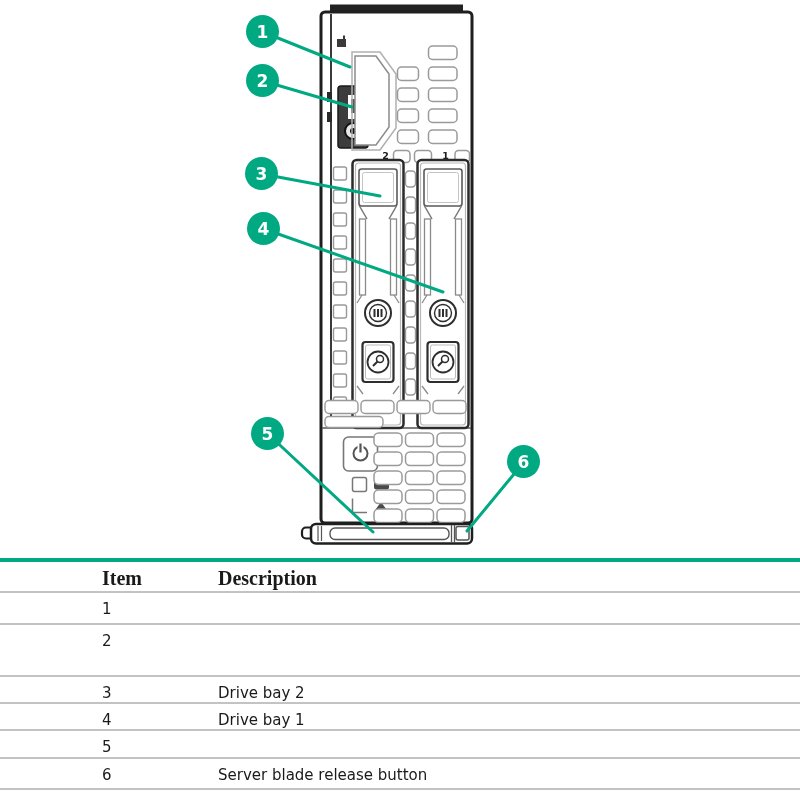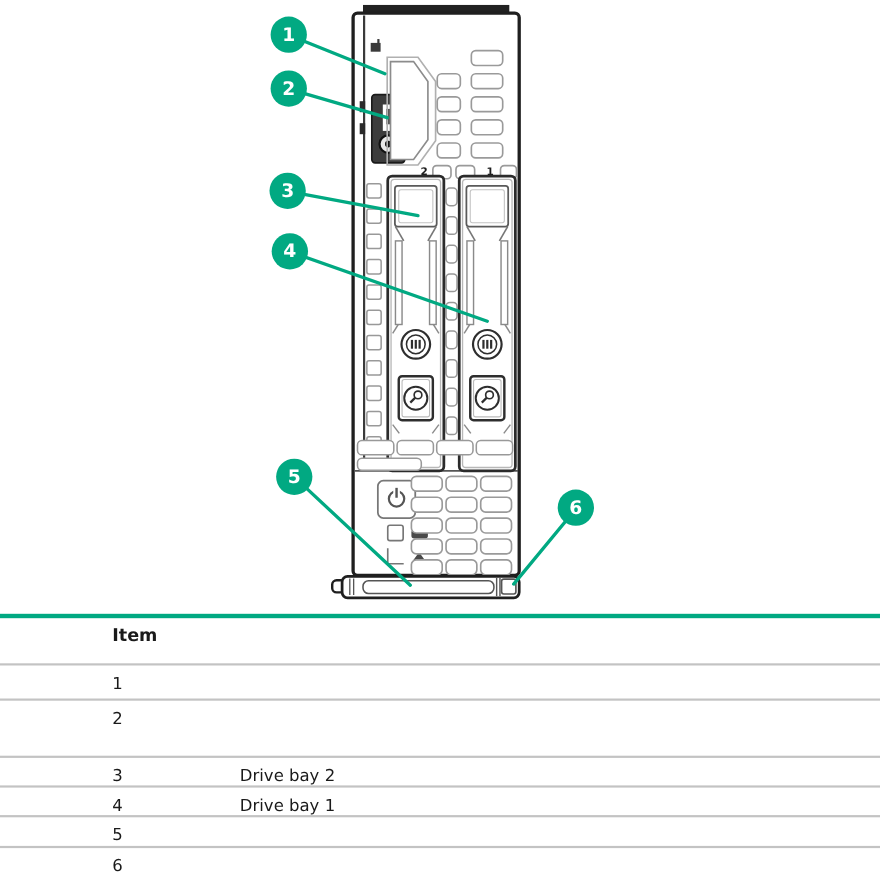--- a/index.html
+++ b/index.html
@@ -22,21 +22,21 @@
   #c4{left:247px;top:212px}
   #c5{left:251px;top:417px}
   #c6{left:507px;top:445px}
 
   .tbl{
     position:absolute;top:558px;left:0;width:800px;
     border-top:4px solid var(--accent,#01A982);
     font-size:15px;line-height:20px;
   }
   .tr{display:flex;border-bottom:2px solid #c3c3c3;box-sizing:border-box;}
-  .tr.th{height:43px;font-weight:700;font-size:16px;}
+  .tr.th{height:31px;font-weight:700;font-size:20px;font-family:Liberation Serif, serif;}
   .tr:nth-child(2){height:32px}
   .tr:nth-child(3){height:52px}
   .tr:nth-child(4){height:27px}
   .tr:nth-child(5){height:27px}
   .tr:nth-child(6){height:28px}
   .tr:nth-child(7){height:31px}
   .td-item{width:218px;padding:6px 0 0 102px;box-sizing:border-box;}
   .td-desc{width:515px;padding-top:6px;}
   .bay-num{font-family:"DejaVu Sans",sans-serif;font-size:9.5px;font-weight:700;fill:#1d1d1d;}
 </style>
@@ -236,34 +236,36 @@
 <div class="callout" id="c1">1</div>
 <div class="callout" id="c2">2</div>
 <div class="callout" id="c3">3</div>
 <div class="callout" id="c4">4</div>
 <div class="callout" id="c5">5</div>
 <div class="callout" id="c6">6</div>
 
 <div class="tbl">
   <div class="tr th">
     <div class="td-item">Item</div>
+    <div class="td-desc">Description</div>
   </div>
   <div class="tr">
     <div class="td-item">1</div>
   </div>
   <div class="tr">
     <div class="td-item">2</div>
   </div>
   <div class="tr">
     <div class="td-item">3</div>
     <div class="td-desc">Drive bay 2</div>
   </div>
   <div class="tr">
     <div class="td-item">4</div>
     <div class="td-desc">Drive bay 1</div>
   </div>
   <div class="tr">
     <div class="td-item">5</div>
   </div>
   <div class="tr">
     <div class="td-item">6</div>
+    <div class="td-desc">Server blade release button</div>
   </div>
 </div>
 
 </body></html>

